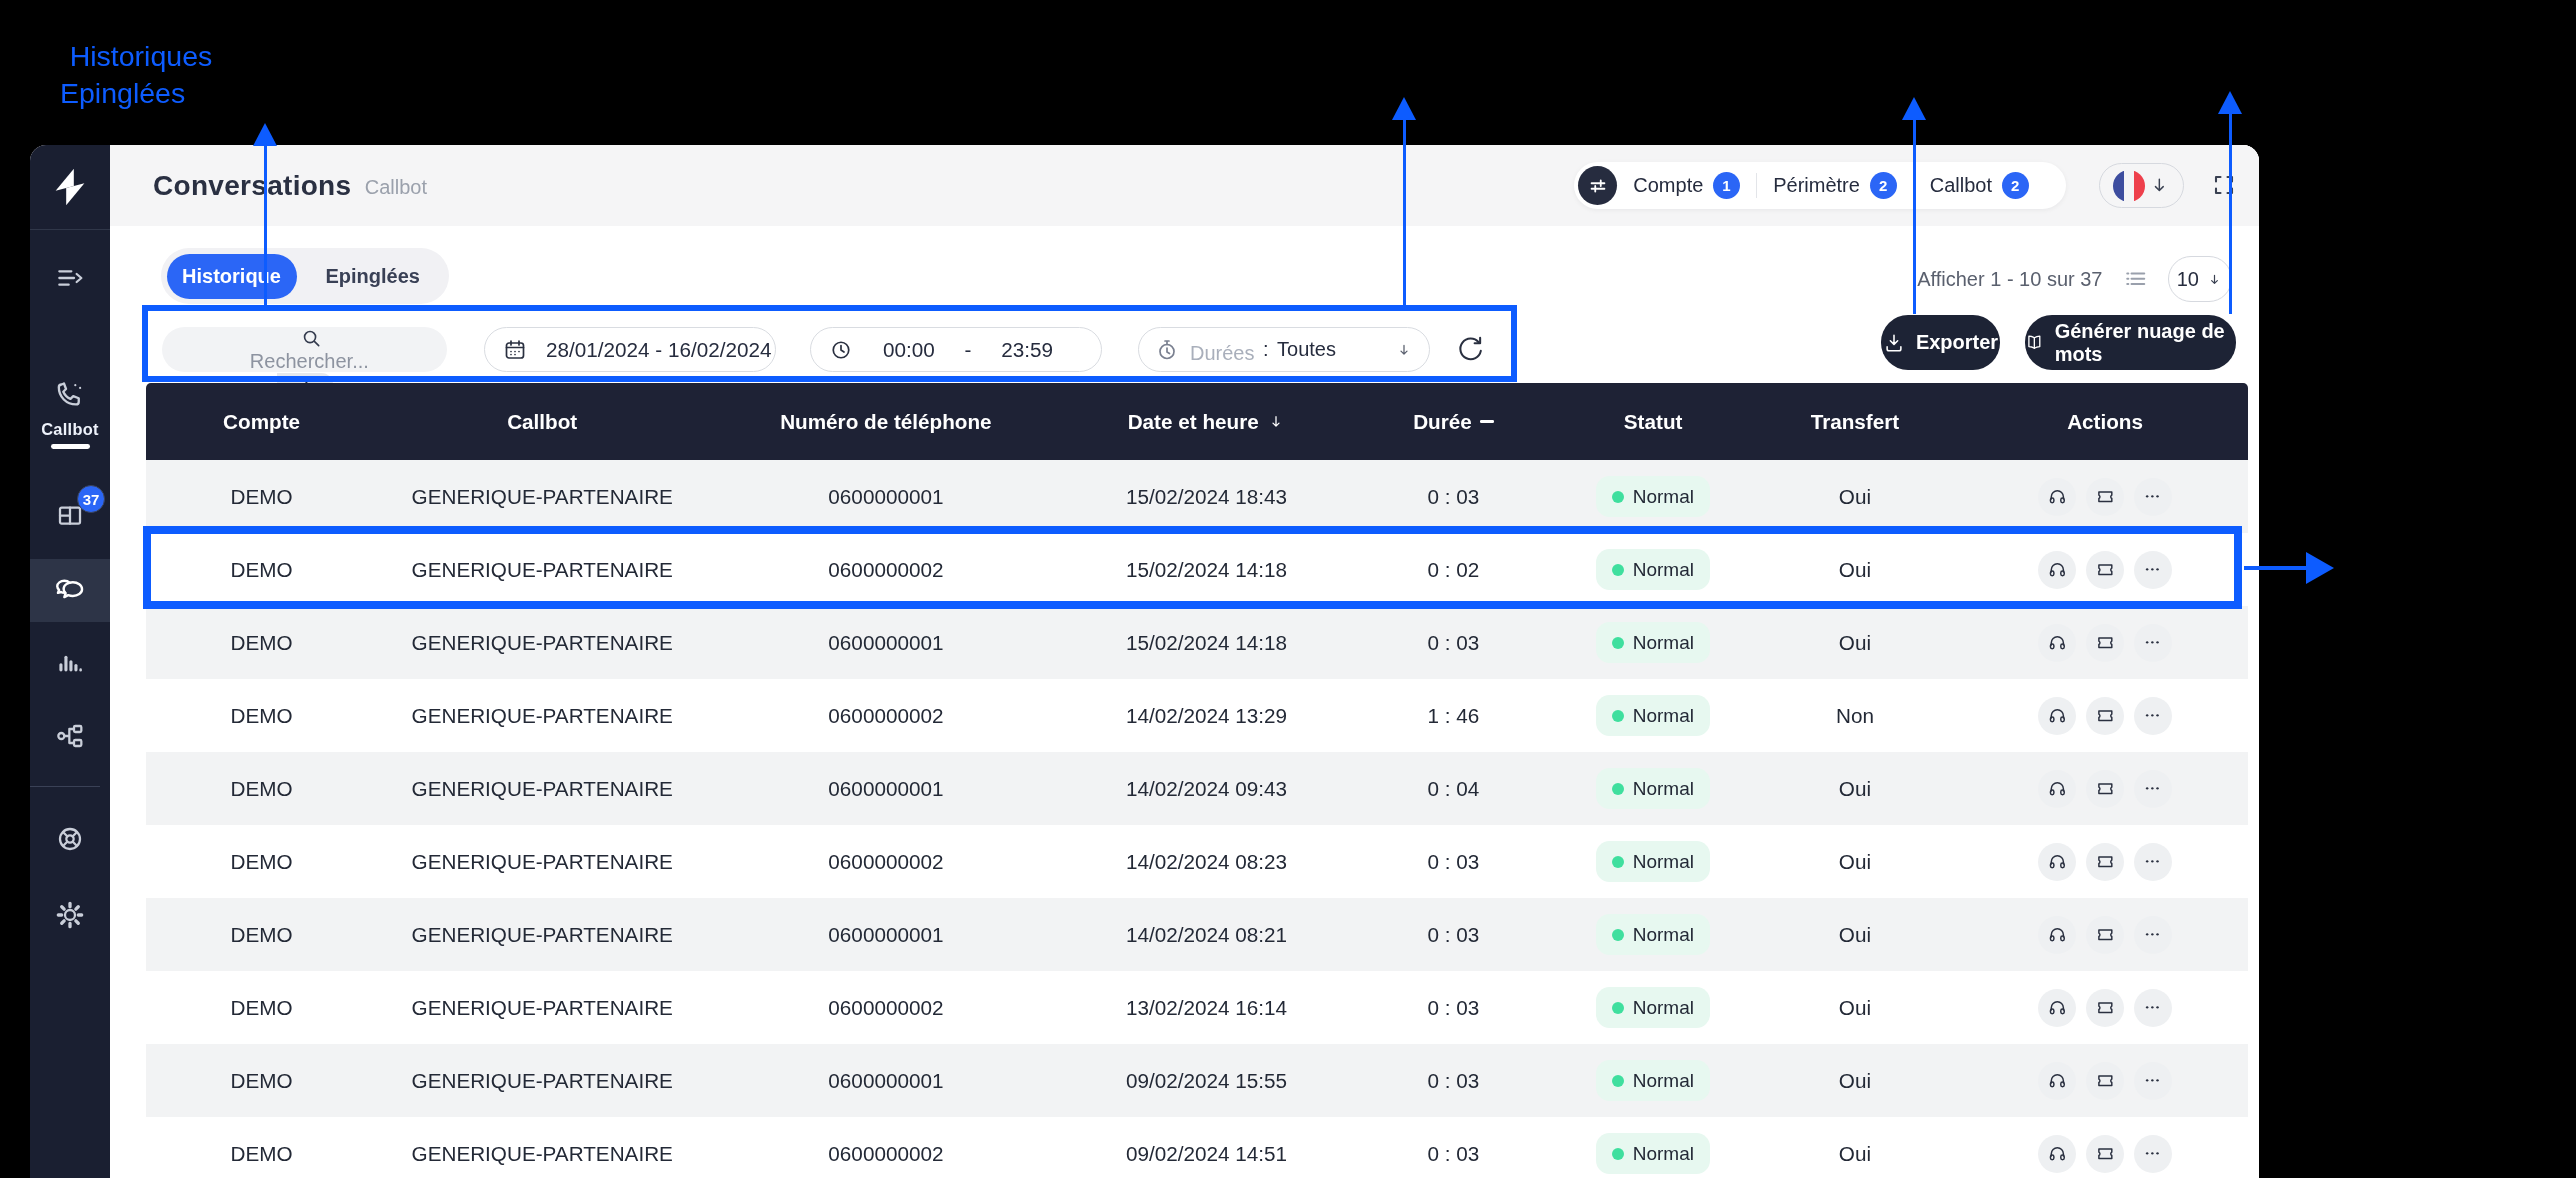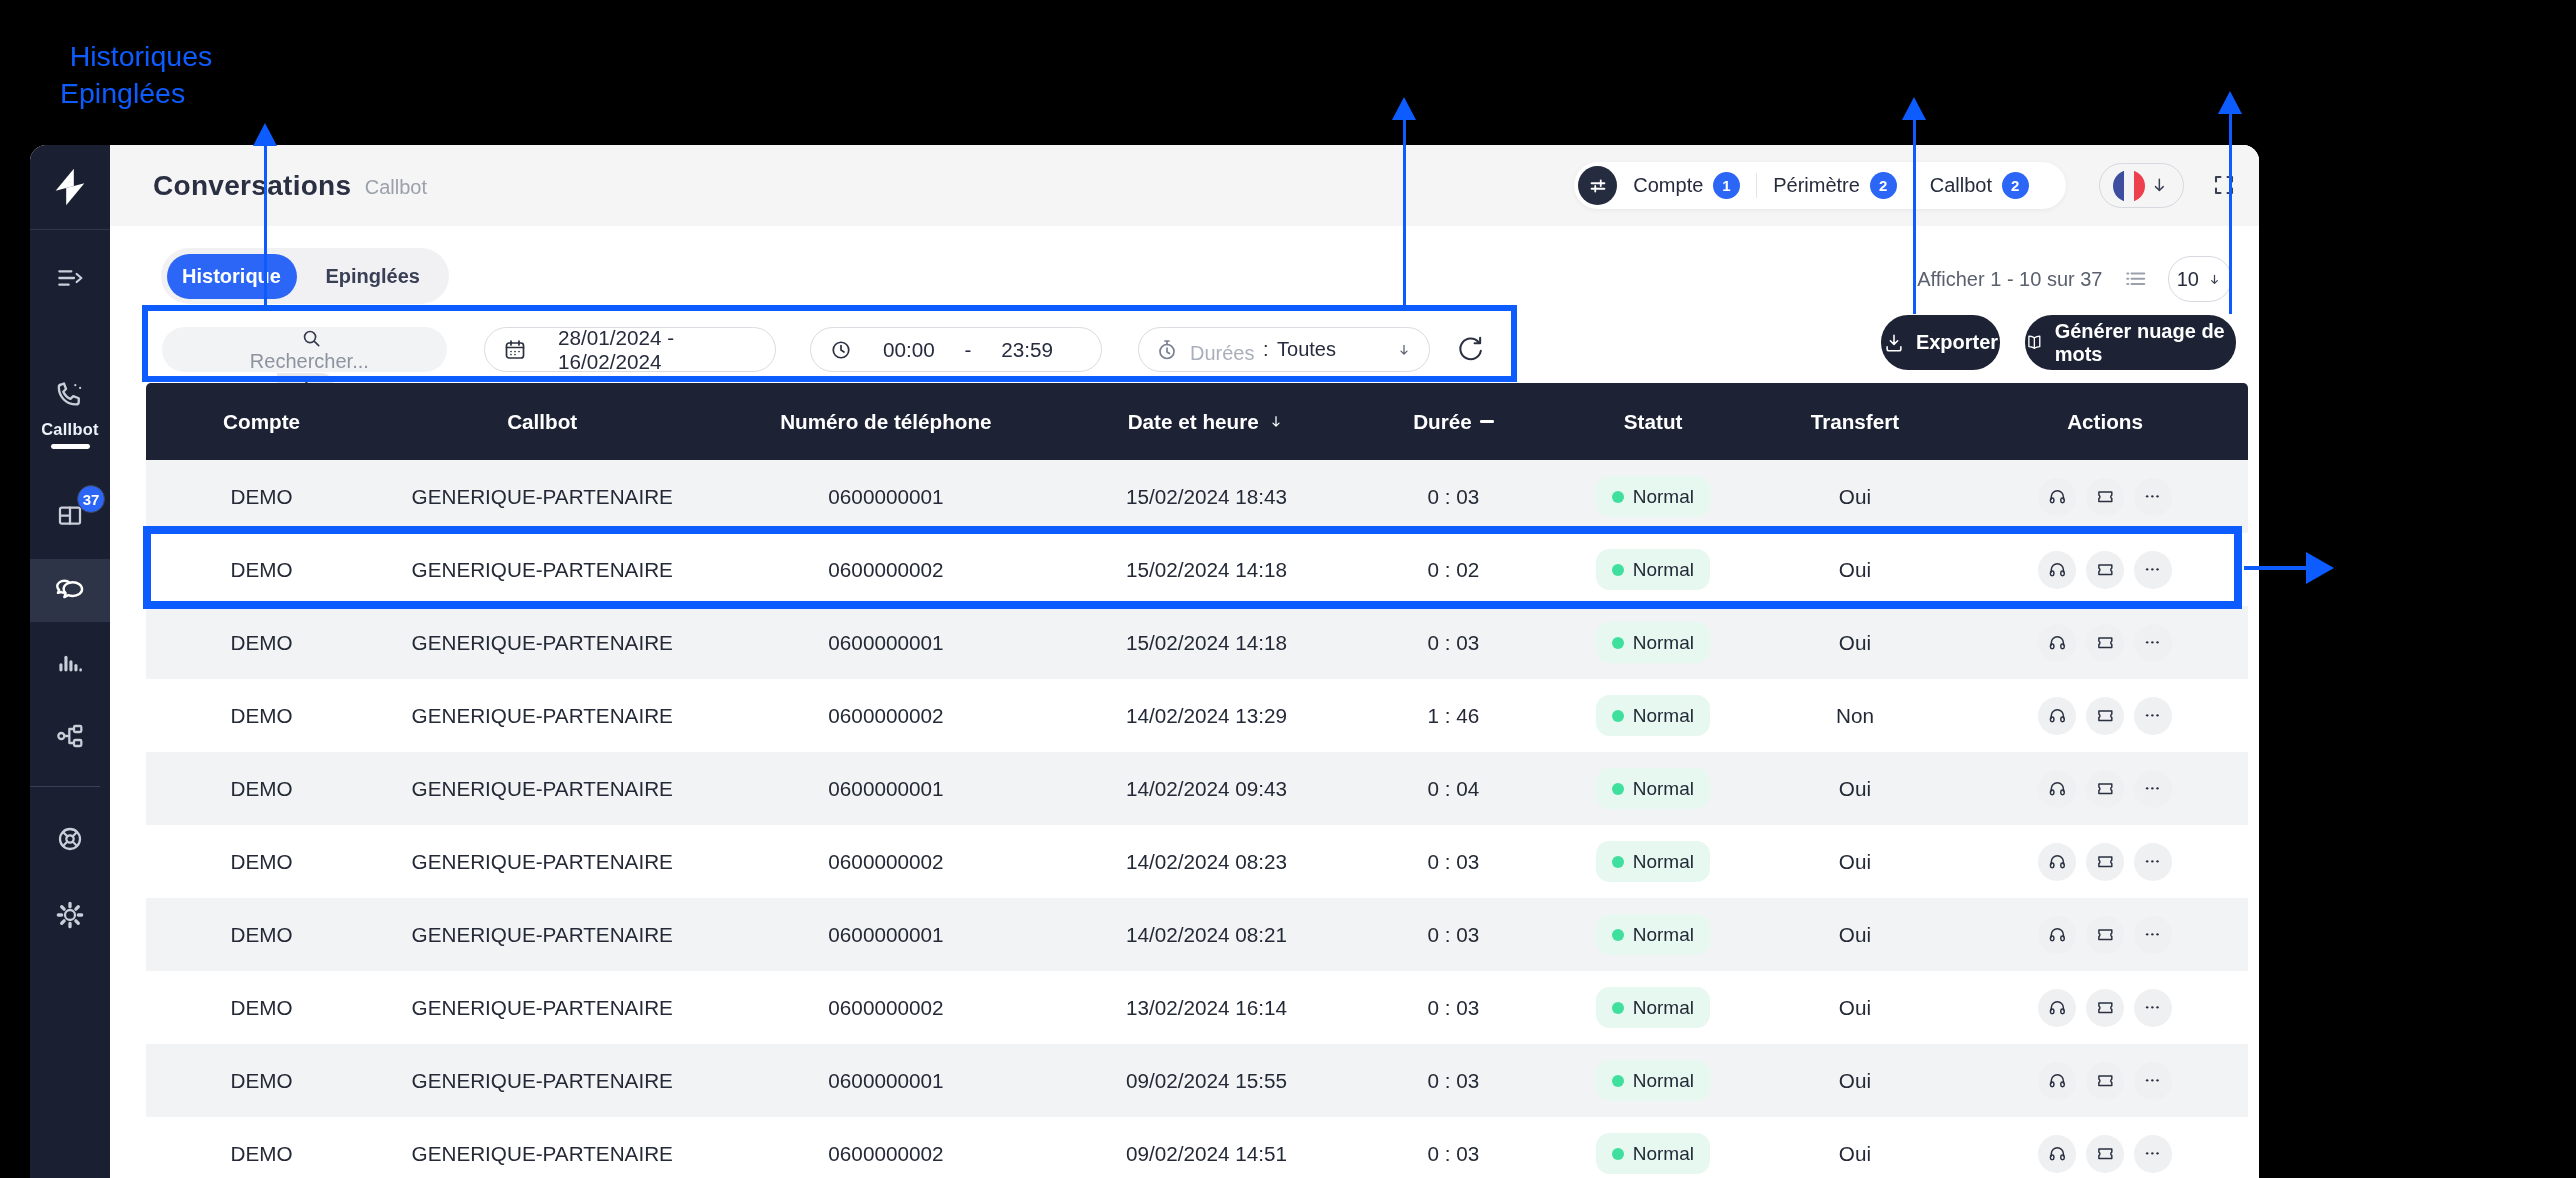--- a/index.html
+++ b/index.html
@@ -58,21 +58,21 @@
   .pager-text{font-size:20px;color:#5a606e;}
   .pager-list{color:#9aa0ac;}
   .pager-pill{width:64px;height:46px;border:1.2px solid var(--border-gray);border-radius:23px;display:flex;align-items:center;justify-content:center;gap:7.3px;font-size:20px;color:#262c3e;}
 
   .fpill{position:absolute;top:182px;height:45px;border-radius:22.5px;display:flex;align-items:center;}
   .search{left:52px;width:285px;background:#f2f3f5;flex-direction:column;}
   .search-icon{margin-left:14.6px;color:#343b4e;}
   .search-ph{margin-left:9.7px;font-size:20px;color:#8d93a0;flex:1;}
   .search-adv{width:56px;height:45px;background:#e6e8ec;border-radius:0 22.5px 22.5px 0;display:flex;align-items:center;justify-content:center;color:#2a3040;}
   .outlined{background:#fff;border:1.2px solid #d9dce1;}
-  .fdate{left:374px;width:292px;gap:31px;padding-left:18px;font-size:20.7px;color:#262c3e;}
+  .fdate{left:374px;width:292px;gap:19px;padding-left:18px;font-size:20.7px;color:#262c3e;}
   .ftime{left:700px;width:292px;padding:0 18px;font-size:20.7px;color:#262c3e;}
   .ftime .t{flex:1;text-align:center;}
   .fdur{left:1028px;width:292px;padding:0 16px;font-size:20px;}
   .fdur .lbl{color:#a9afbb;margin-left:11px;margin-top:8px;}
   .fdur .val{color:#262c3e;margin-left:8.5px;}
   .fdur .chev{margin-left:auto;color:#5a606e;}
   .refresh{position:absolute;left:1344px;top:188px;width:33px;height:33px;color:#2a3040;}
   .picon{color:#2a3040;}
 
   .btn-dark{position:absolute;top:170px;height:55px;background:var(--dark);border-radius:27px;color:#fff;font-size:20px;font-weight:600;display:flex;align-items:center;justify-content:center;gap:11px;}

